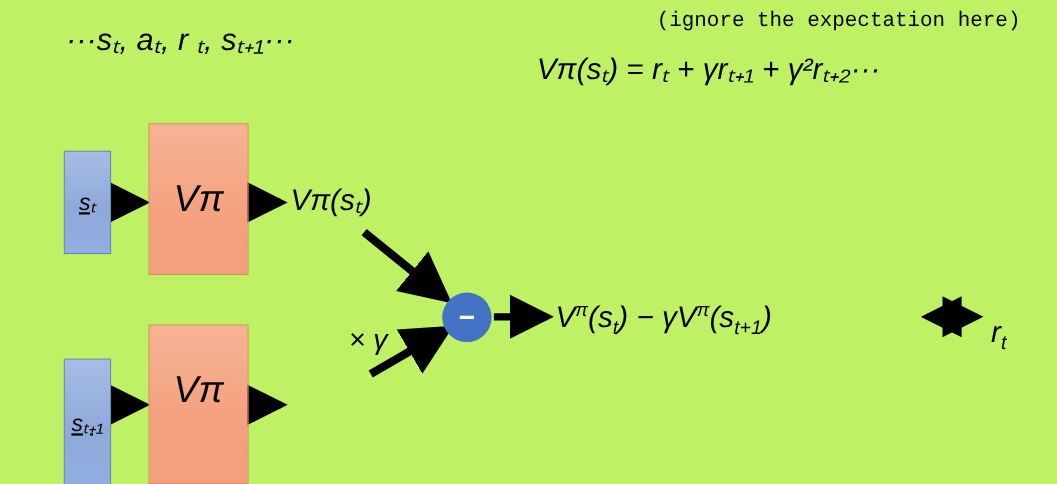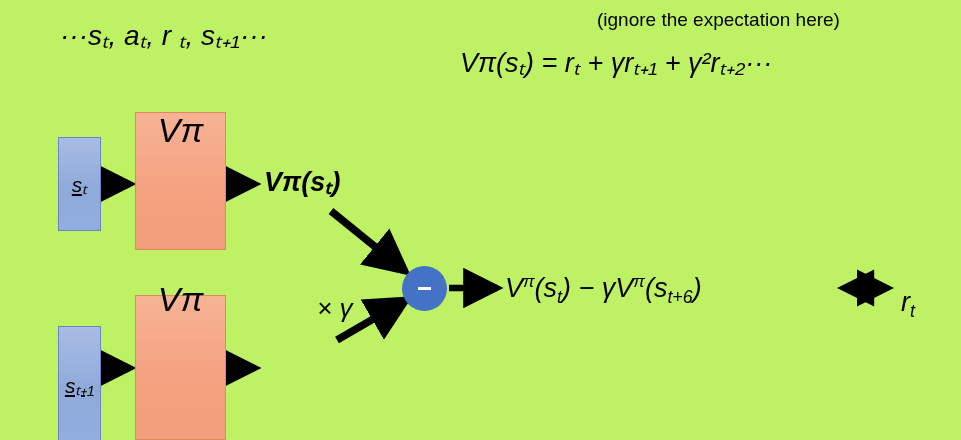--- a/index.html
+++ b/index.html
@@ -25,20 +25,21 @@
     border: 1px solid #6b86c4;
     display: flex;
     align-items: center;
     justify-content: center;
   }
   .net-box {
     box-sizing: border-box;
     background: linear-gradient(180deg, #f6b394 0%, #f5a281 55%, #f39e7c 100%);
     border: 1px solid #e08a5e;
     display: flex;
+    align-items: center;
     justify-content: center;
   }
   .state-label {
     font-size: 21px;
     font-style: italic;
     white-space: nowrap;
     line-height: 1;
     text-decoration: underline;
   }
   .net-label {
@@ -75,20 +76,21 @@
   .note-text {
     font-size: 19px;
     white-space: nowrap;
     line-height: 1;
   }
   .eq-text {
     font-size: 27px;
     font-style: italic;
     white-space: nowrap;
     line-height: 1;
+    margin-left: 28px;
   }
   .out-text {
     font-size: 27px;
     font-style: italic;
     white-space: nowrap;
     line-height: 1;
   }
   .gamma-text {
     font-size: 26px;
     font-style: italic;
@@ -133,48 +135,48 @@
 
     <line x1="337" y1="340" x2="406" y2="300" stroke="#000000" stroke-width="7.5" marker-end="url(#ah)"></line>
 
     <line x1="449" y1="288" x2="497" y2="288" stroke="#000000" stroke-width="6.5" marker-end="url(#ah)"></line>
 
     <line x1="843" y1="288" x2="888" y2="288" stroke="#000000" stroke-width="6" marker-end="url(#ah)" marker-start="url(#ah-start)"></line>
   </svg>
 
   <div class="abs seq-text" style="left:60px; top:22px;">···sₜ, aₜ, r ₜ, sₜ₊₁···</div>
 
-  <div class="abs note-text" style="left:597px; top:10px;">(ignore the expectation here)</div>
+  <div class="abs note-text" style="left:597px; top:10px;font-family:Liberation Mono, monospace;">(ignore the expectation here)</div>
 
   <div class="abs eq-text" style="left:460px; top:50px;">Vπ(sₜ) = rₜ + γrₜ₊₁ + γ²rₜ₊₂···</div>
 
 
 
   <div class="abs state-box" style="left:58px; top:137px; width:43px; height:94px;">
     <span class="state-label">sₜ</span>
   </div>
 
   <div class="abs net-box" style="left:135px; top:112px; width:91px; height:138px;">
     <span class="net-label">Vπ</span>
   </div>
 
-  <div class="abs out-text" style="left:264px; top:169px;font-weight:bold;">Vπ(sₜ)</div>
+  <div class="abs out-text" style="left:264px; top:169px;">Vπ(sₜ)</div>
 
   <div class="abs state-box" style="left:58px; top:326px; width:43px; height:118px;">
     <span class="state-label">sₜ₊₁</span>
   </div>
 
   <div class="abs net-box" style="left:135px; top:295px; width:91px; height:145px;">
     <span class="net-label" style="position:relative; top:-14px;">Vπ</span>
   </div>
 
 
   <div class="abs gamma-text" style="left:317px; top:295px;">× γ</div>
 
   <div class="abs op-node" style="left:402px; top:266px;">
     <span class="minus-glyph"></span>
   </div>
 
-  <div class="abs out-text" style="left:505px; top:273px;"><span>V<sup>π</sup>(s<sub>t</sub>) − γV<sup>π</sup>(s<sub>t+6</sub>)</span></div>
+  <div class="abs out-text" style="left:505px; top:273px;"><span>V<sup>π</sup>(s<sub>t</sub>) − γV<sup>π</sup>(s<sub>t+1</sub>)</span></div>
 
   <div class="abs out-text" style="left:901px; top:289px;"><span>r<sub>t</sub></span></div>
 
 </div>
 
 </body></html>

